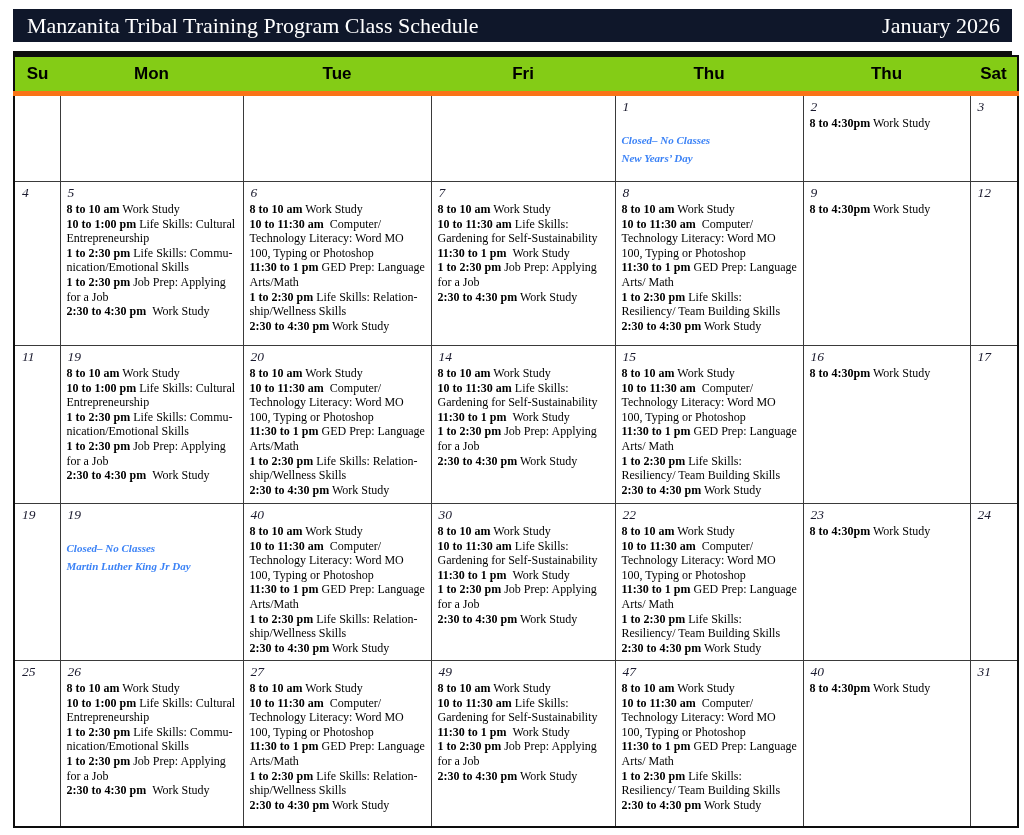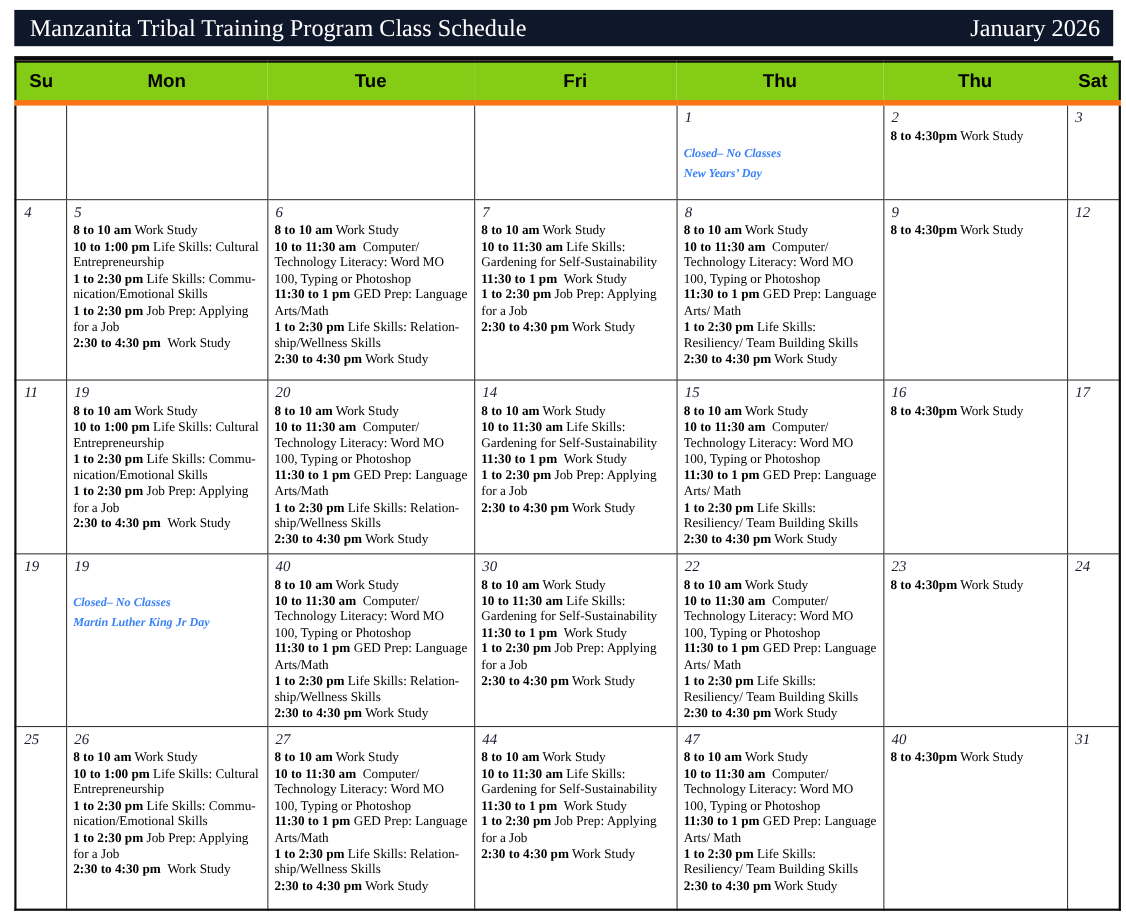--- a/index.html
+++ b/index.html
@@ -279,21 +279,21 @@
           </td>
           <td>
             <div class="daynum">27</div>
             <div class="event"><b>8 to 10 am</b> Work Study</div>
             <div class="event"><b>10 to 11:30 am</b> &nbsp;Computer/ Technology Literacy: Word MO 100, Typing or Photoshop</div>
             <div class="event"><b>11:30 to 1 pm</b> GED Prep: Language Arts/Math</div>
             <div class="event"><b>1 to 2:30 pm</b> Life Skills: Relation­ship/Wellness Skills</div>
             <div class="event"><b>2:30 to 4:30 pm</b> Work Study</div>
           </td>
           <td>
-            <div class="daynum">44</div>
+            <div class="daynum">49</div>
             <div class="event"><b>8 to 10 am</b> Work Study</div>
             <div class="event"><b>10 to 11:30 am</b> Life Skills: Garden­ing for Self-Sustainability</div>
             <div class="event"><b>11:30 to 1 pm</b> &nbsp;Work Study</div>
             <div class="event"><b>1 to 2:30 pm</b> Job Prep: Applying for a Job</div>
             <div class="event"><b>2:30 to 4:30 pm</b> Work Study</div>
           </td>
           <td>
             <div class="daynum">47</div>
             <div class="event"><b>8 to 10 am</b> Work Study</div>
             <div class="event"><b>10 to 11:30 am</b> &nbsp;Computer/ Technology Literacy: Word MO 100, Typing or Photoshop</div>

